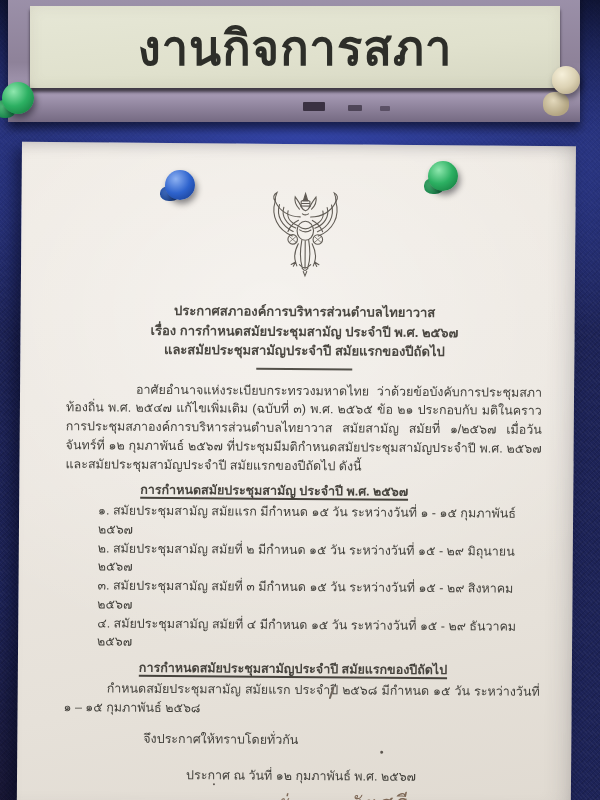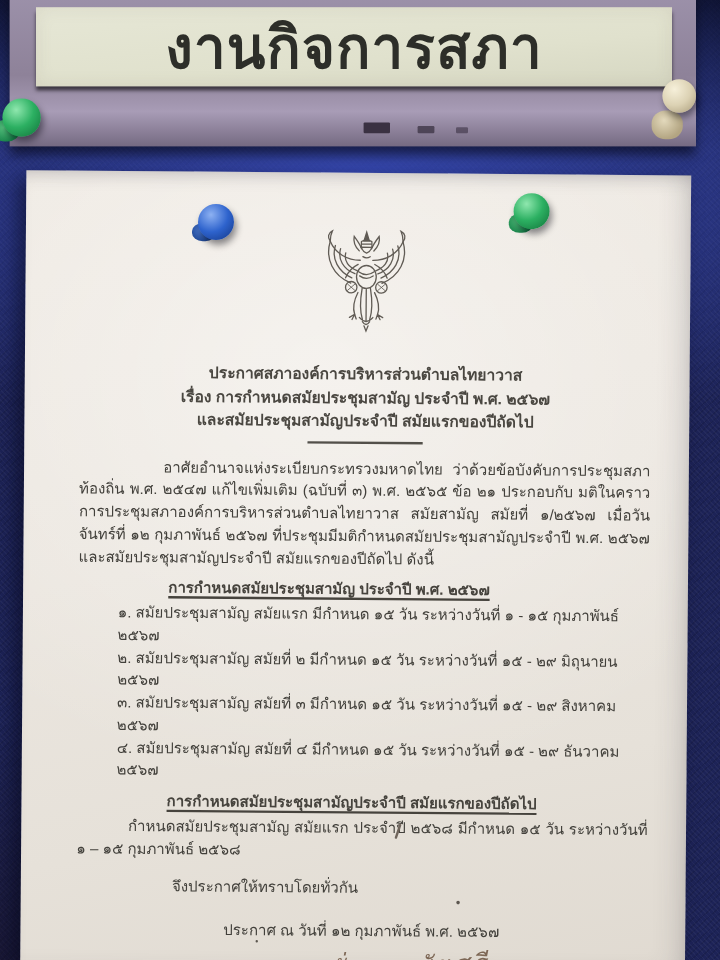--- a/index.html
+++ b/index.html
@@ -17,21 +17,21 @@
       repeating-linear-gradient(-43deg, rgba(0,0,0,.10) 0 1px, transparent 1px 4px);
   }
 
   
   .sign-frame {
     position:absolute; left:8px; top:-10px; width:572px; height:132px;
     background:linear-gradient(180deg,#9d92ab 0%, #8e8299 55%, #a89cb6 78%, #756a82 100%);
     box-shadow:0 7px 9px rgba(0,0,5,.55);
   }
   .sign-paper {
-    position:absolute; left:22px; top:16px; right:20px; height:66px;
+    position:absolute; left:22px; top:16px; right:20px; height:82px;
     background:linear-gradient(175deg,#e6e7d6 0%, #e0e1cd 60%, #d6d7c2 100%);
     box-shadow:0 4px 3px rgba(10,8,12,.65), inset 0 0 14px rgba(120,110,90,.12);
     display:flex; align-items:center; justify-content:center;
   }
   .sign-text {
     font-size:47px; letter-spacing:1px; color:#2d2e29; font-weight:600;
     transform:scaleY(1.04);
   }
   .frame-scratch { position:absolute; background:#3a3142; border-radius:1px; }
   .scratch-a { left:295px; top:112px; width:22px; height:9px; }

